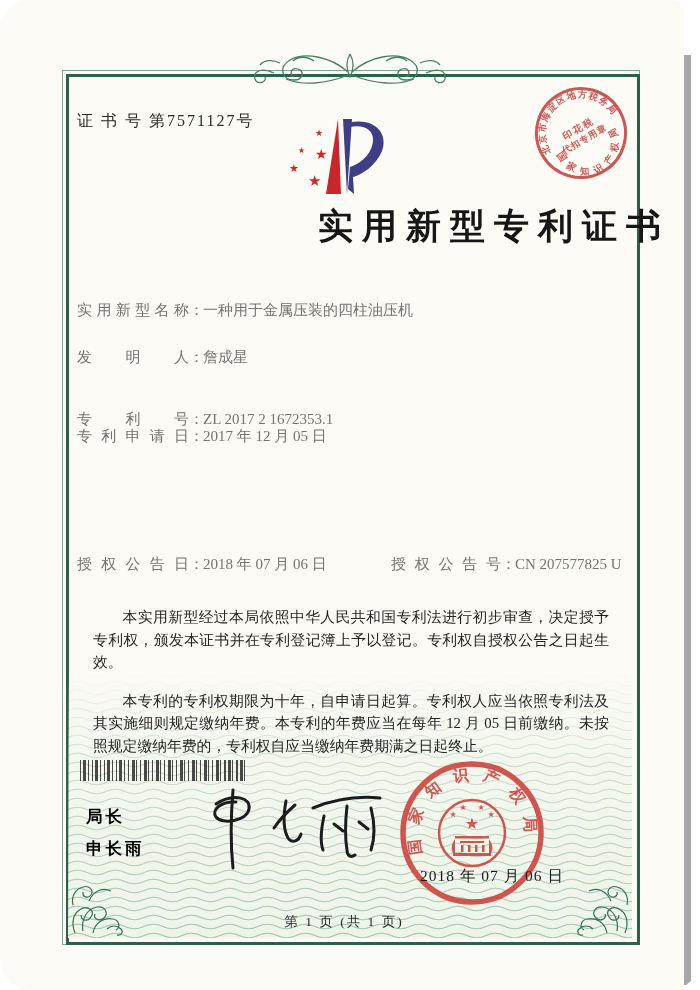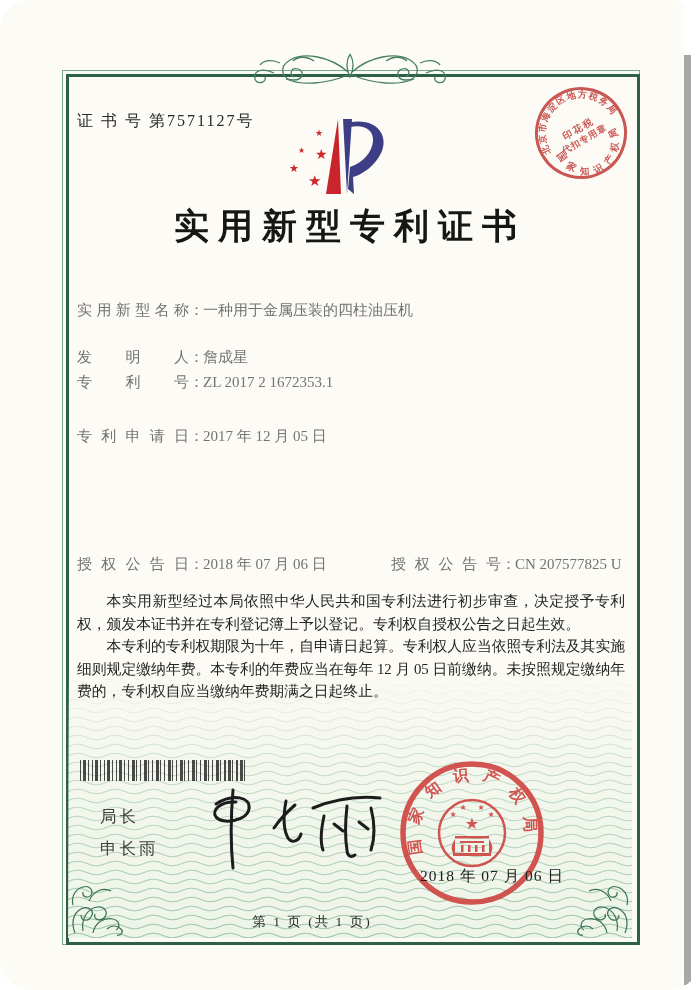--- a/index.html
+++ b/index.html
@@ -3,43 +3,43 @@
 <meta charset="utf-8">
 <style>
   html,body{margin:0;padding:0;background:#ffffff;}
   #shot{position:relative;width:700px;height:990px;background:#ffffff;overflow:hidden;
         font-family:"Liberation Serif",serif;color:#222222;border-radius:31px;}
   .paper{position:absolute;left:0;top:0;width:684px;height:990px;background:#fcfbf5;}
   .scan-edge{position:absolute;left:684px;top:55px;width:7px;height:930px;background:#a7a7a7;}
   .frame-outer{position:absolute;left:62px;top:70px;width:576px;height:873px;border:1px solid #7ba88e;}
   .frame-inner{position:absolute;left:66px;top:74px;width:568px;height:865px;border:3px solid #2e6047;}
   .cert-no{position:absolute;left:77px;top:111px;font-size:16px;letter-spacing:2px;color:#2a2a2a;z-index:3;}
-  .title{position:absolute;left:62px;top:203px;width:576px;text-align:center;font-size:35px;
-         font-weight:600;letter-spacing:9px;color:#161616;z-index:3;}
+  .title{position:absolute;left:62px;top:203px;width:576px;text-align:right;font-size:35px;
+         font-weight:600;letter-spacing:9px;color:#161616;z-index:3;padding-left:32px;}
   .row{position:absolute;left:77px;width:550px;font-size:15px;color:#737373;z-index:3;line-height:22px;}
-  .r1{top:299px}.r2{top:346px}.r3{top:371px}.r4{top:425px}.r5{top:468px}.r6{top:509px}.r7{top:553px}
+  .r1{top:299px}.r2{top:346px}.r3{top:408px}.r4{top:425px}.r5{top:468px}.r6{top:509px}.r7{top:553px}
   .flabel{display:inline-block;width:112px;text-align:justify;text-align-last:justify;vertical-align:top;}
   .fcolon{display:inline-block;width:14px;vertical-align:top;}
   .fvalue{display:inline-block;vertical-align:top;max-width:420px;white-space:pre-wrap;}
   .pair2{position:absolute;left:314px;top:0;white-space:nowrap;}
   .pair2 .flabel{width:110px;}
   .paras{position:absolute;left:77px;top:590px;width:548px;font-size:14.8px;line-height:22.6px;
          text-align:justify;color:#242424;z-index:3;}
-  .paras p{margin:0;text-indent:2em;}
+  .paras p{margin:16px;text-indent:2em;}
   .barcode{position:absolute;left:80px;top:760px;width:168px;height:21px;z-index:3;opacity:.85;
     background:repeating-linear-gradient(90deg,#2b2b2b 0 1.5px,transparent 1.5px 3.5px,
       #2b2b2b 3.5px 6.5px,transparent 6.5px 8px,#2b2b2b 8px 9px,transparent 9px 12px);}
-  .signer{position:absolute;left:100px;z-index:4;font-family:"Liberation Sans",sans-serif;
-          font-size:16.5px;letter-spacing:3px;color:#404040;font-weight:400;}
+  .signer{position:absolute;left:86px;z-index:4;font-family:"Liberation Sans",sans-serif;
+          font-size:16.5px;letter-spacing:3px;color:#000000;font-weight:700;}
   .signer-title{top:806px;} .signer-name{top:838px;}
   .sig-svg{position:absolute;left:188px;top:784px;z-index:4;}
   .seal-svg{position:absolute;left:396px;top:757px;z-index:4;opacity:.92;}
   .seal-date{position:absolute;left:420px;top:866px;z-index:5;font-size:15.5px;letter-spacing:1px;color:#1c1c1c;}
   .footer{position:absolute;left:62px;top:913px;width:500px;text-align:center;font-size:13.5px;
-          letter-spacing:2px;color:#2a2a2a;z-index:3;}
+          letter-spacing:2px;color:#2a2a2a;z-index:3;padding-left:32px;}
   .stamp-svg{position:absolute;left:532px;top:84px;z-index:4;opacity:.85;}
   .logo-svg{position:absolute;left:288px;top:112px;z-index:3;}
   .waves-svg{position:absolute;left:68px;top:670px;z-index:1;}
   .orn-top{position:absolute;left:244px;top:50px;z-index:2;}
   .orn-bl{position:absolute;left:69px;top:875px;z-index:2;}
   .orn-br{position:absolute;left:569px;top:875px;z-index:2;transform:scaleX(-1);}
 </style>
 </head>
 <body>
 

